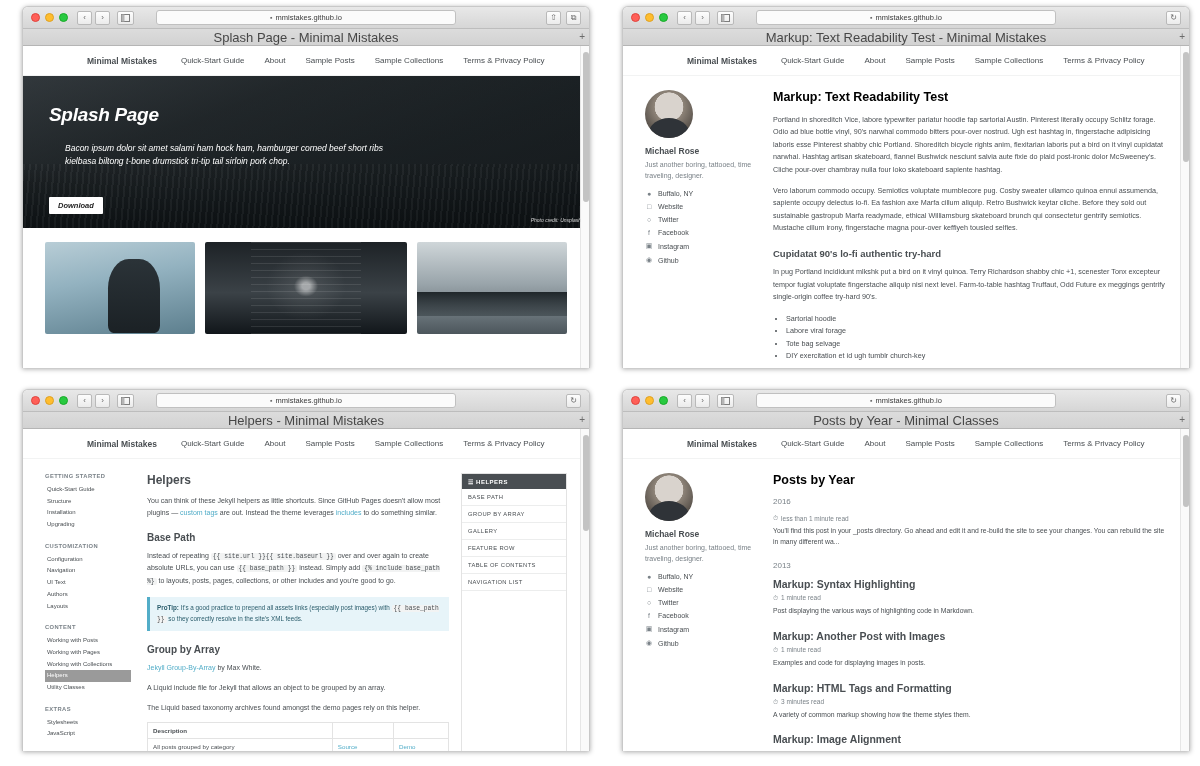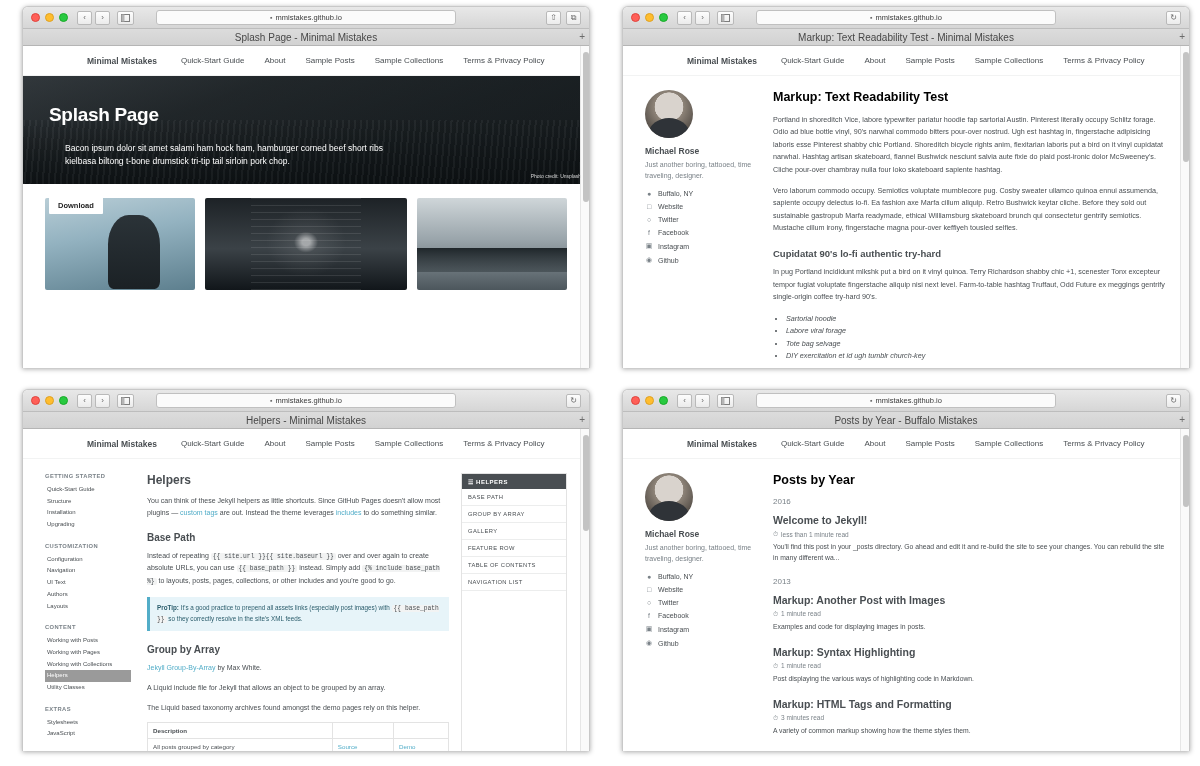--- a/index.html
+++ b/index.html
@@ -81,21 +81,21 @@
     display: flex; gap: 5px; align-items: center;
   }
 
   .tabstrip {
     height: 17px;
     background: linear-gradient(#dcdcdc,#d2d2d2);
     border-bottom: 1px solid #b5b5b5;
     display: flex; align-items: center; justify-content: center;
     position: relative;
   }
-  .tabtitle { font-size: 10px; color: #474747; }
+  .tabtitle { font-size: 13px; color: #474747; }
   .tabstrip .plus {
     position: absolute; right: 4px; top: 2px;
     font-size: 10px; color: #6b6b6b; line-height: 12px;
   }
 
   .viewport {
     position: relative;
     height: calc(100% - 39px);
     background: #fff;
     overflow: hidden;
@@ -121,27 +121,28 @@
     padding: 0 22px;
     background: #fff;
     font-size: 8px;
   }
   .brand { font-weight: bold; color: #494e52; margin-right: 24px; font-size: 8.5px; padding-left: 42px; }
   .navlinks { display: flex; gap: 20px; }
   .navlinks a { color: #494e52; text-decoration: none; }
 
   
   .splash {
-    height: 108px;
+    height: 152px;
     background:
       linear-gradient(rgba(20,24,26,0.45), rgba(20,24,26,0.55)),
       linear-gradient(160deg,#4a5258 0%,#2c3337 30%,#20272b 60%,#171c1f 100%);
     position: relative;
     padding: 28px 44px 0 26px;
     color: #fff;
+    font-style: italic;
   }
   .splash::before {
     content:""; position:absolute; left:0; right:0; bottom:0; height:64px;
     background: repeating-linear-gradient(95deg, rgba(255,255,255,0.045) 0 2px, rgba(0,0,0,0.05) 2px 6px),
                 linear-gradient(transparent, rgba(10,14,16,0.8));
   }
   .splash h1 { margin:0 0 8px; font-size: 19px; letter-spacing: -0.3px; position:relative; z-index:2;}
   .splash p { margin:16px; font-size: 8.5px; line-height: 1.55; max-width: 330px; position:relative; z-index:2;}
   .dl-btn {
     display:inline-block; margin-top: 13px;
@@ -190,21 +191,21 @@
   .author-bio { font-size: 7px; color:#7a8288; line-height:1.5; margin-bottom:9px;}
   .author-links { list-style:none; margin:0; padding:0; }
   .author-links li { font-size: 7px; color:#494e52; margin-bottom: 6px; display:flex; gap:5px; align-items:center;}
   .ic { width:8px; display:inline-block; text-align:center; color:#7a8288; font-size:7px;}
 
   .content { flex: 1 1 auto; min-width:0; }
   .content h1 { font-size: 12.5px; color:#000000; margin: 0 0 10px; font-weight:bold;}
   .content h2 { font-size: 9.5px; color:#494e52; margin: 14px 0 7px; font-weight:bold;}
   .content p { font-size: 7.2px; color:#494e52; line-height: 1.72; margin: 0 0 9px; text-align:left;}
   .content ul.bullets { margin: 4px 0 0 0; padding-left: 13px; }
-  .content ul.bullets li { font-size: 7.2px; color:#494e52; line-height: 1.75; font-style: italic; }
+  .content ul.bullets li { font-size: 7.2px; color:#494e52; line-height: 1.75; }
 
   
   .year { font-size: 8px; color:#7a8288; margin: 10px 0 8px;}
   .post-title { font-size: 10.5px; color:#494e52; font-weight:bold; margin: 0 0 4px;}
   .post-meta { font-size: 6.5px; color:#7a8288; margin: 0 0 4px; display:flex; align-items:center; gap:3px;}
   .post-excerpt { font-size: 6.8px; color:#494e52; line-height:1.6; margin:0 0 13px;}
 
   
   .docs-wrap { display:flex; padding: 14px 22px 0; gap: 16px; }
   .docs-nav { width: 86px; flex: 0 0 86px; }
@@ -592,21 +593,21 @@
         </div>
         <div class="urlbar">
           <span class="lock">▪</span>
           <span>mmistakes.github.io</span>
         </div>
         <div class="rightbtns">
           <div class="navbtn">↻</div>
         </div>
       </div>
       <div class="tabstrip">
-        <span class="tabtitle">Posts by Year - Buffalo Mistakes</span>
+        <span class="tabtitle">Posts by Year - Minimal Classes</span>
         <span class="plus">+</span>
       </div>
       <div class="viewport">
 
         <div class="masthead">
           <span class="brand">Minimal Mistakes</span>
           <span class="navlinks">
             <a>Quick-Start Guide</a>
             <a>About</a>
             <a>Sample Posts</a>
@@ -646,49 +647,48 @@
                   <span>Github</span>
                 </li>
             </ul>
           </div>
 
           <div class="content">
             <h1>Posts by Year</h1>
 
             <div class="year">2016</div>
             <div>
-              <div class="post-title">Welcome to Jekyll!</div>
               <div class="post-meta">
                 <span>⏱</span>
                 <span>less than 1 minute read</span>
               </div>
               <div class="post-excerpt">You'll find this post in your _posts directory. Go ahead and edit it and re-build the site to see your changes. You can rebuild the site in many different wa...</div>
             </div>
 
             <div class="year">2013</div>
+
+            <div>
+              <div class="post-title">Markup: Syntax Highlighting</div>
+              <div class="post-meta">
+                <span>⏱</span>
+                <span>1 minute read</span>
+              </div>
+              <div class="post-excerpt">Post displaying the various ways of highlighting code in Markdown.</div>
+            </div>
 
             <div>
               <div class="post-title">Markup: Another Post with Images</div>
               <div class="post-meta">
                 <span>⏱</span>
                 <span>1 minute read</span>
               </div>
               <div class="post-excerpt">Examples and code for displaying images in posts.</div>
             </div>
 
             <div>
-              <div class="post-title">Markup: Syntax Highlighting</div>
-              <div class="post-meta">
-                <span>⏱</span>
-                <span>1 minute read</span>
-              </div>
-              <div class="post-excerpt">Post displaying the various ways of highlighting code in Markdown.</div>
-            </div>
-
-            <div>
               <div class="post-title">Markup: HTML Tags and Formatting</div>
               <div class="post-meta">
                 <span>⏱</span>
                 <span>3 minutes read</span>
               </div>
               <div class="post-excerpt">A variety of common markup showing how the theme styles them.</div>
             </div>
 
             <div>
               <div class="post-title">Markup: Image Alignment</div>

